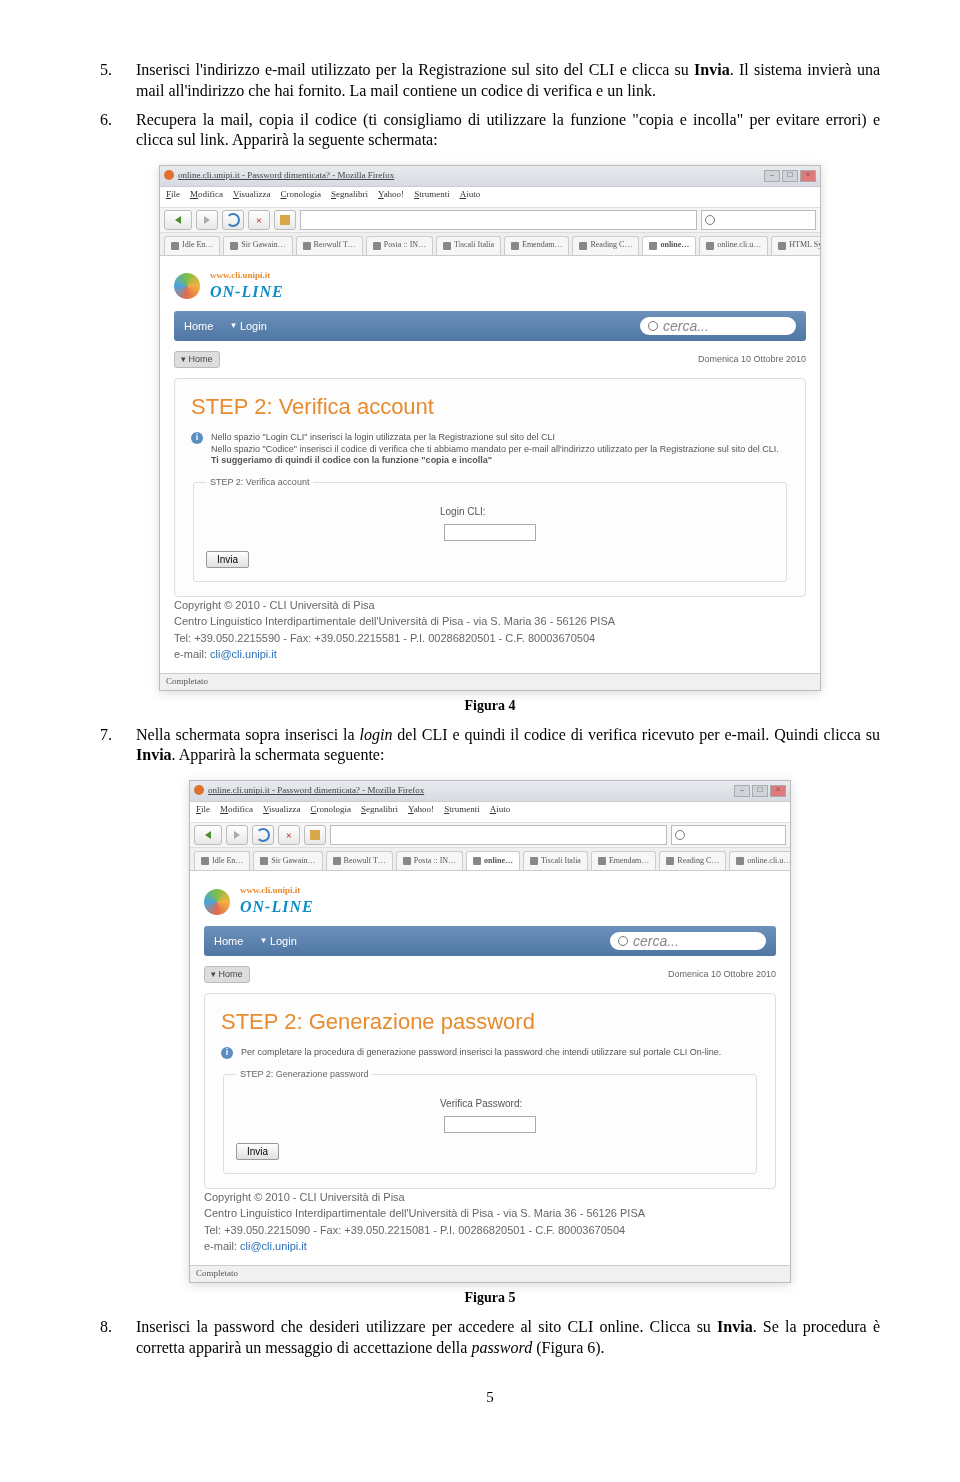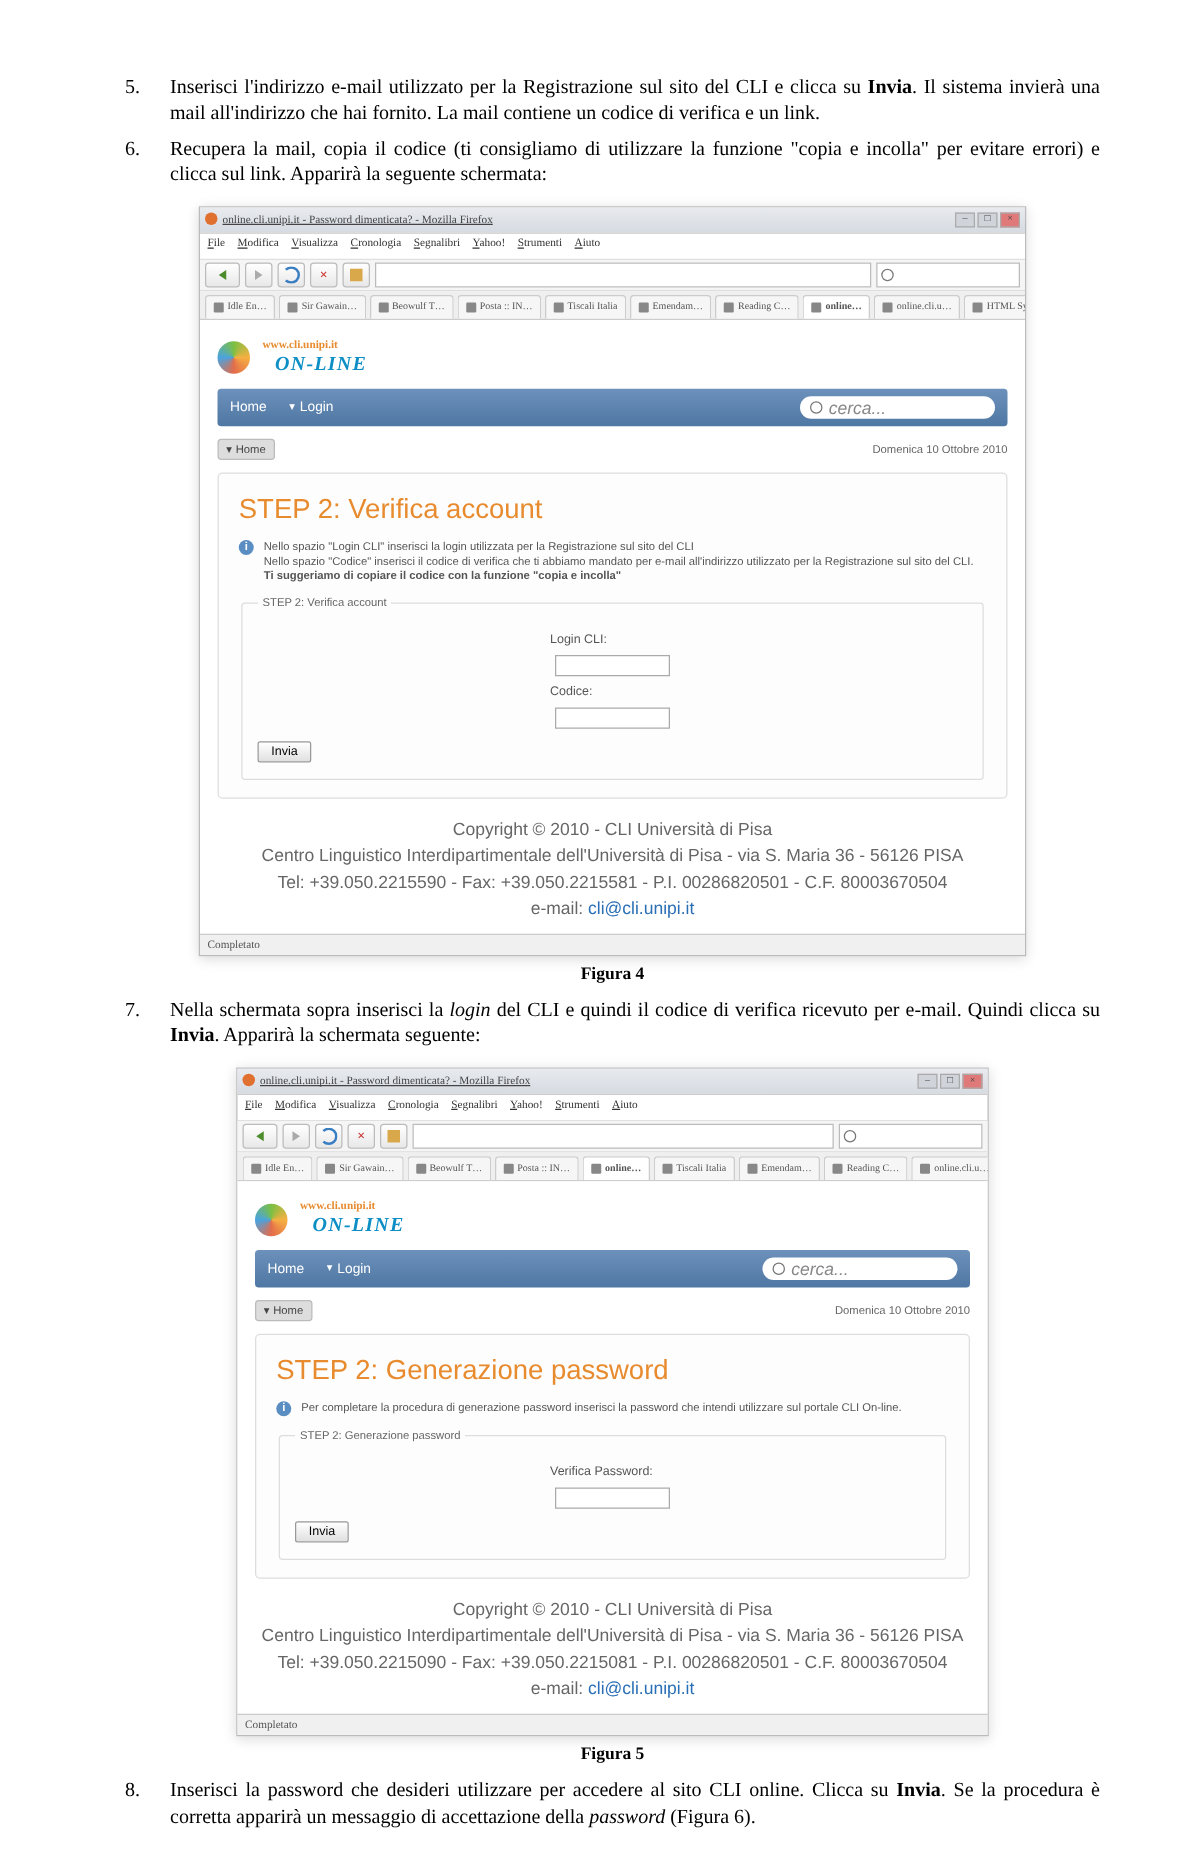--- a/index.html
+++ b/index.html
@@ -127,21 +127,21 @@
     font-family: Arial, sans-serif;
   }
   .logo-row{margin:4px 0 8px 0;font-family:Liberation Serif, serif;}
   .logo-swirl{
     width:26px;height:26px;border-radius:50%;
     background:conic-gradient(#7bc043,#f6b042,#e36c4b,#4aa3df,#7bc043);
     display:inline-block;vertical-align:middle;
   }
   .logo-text{display:inline-block;vertical-align:middle;margin-left:6px;}
   .logo-url{color:#e78b2f;font-size:9px;font-weight:bold;}
-  .logo-online{color:#0d8fc6;font-size:16px;font-weight:bold;font-style:italic;letter-spacing:1px;margin-left:10px;}
+  .logo-online{color:#0d8fc6;font-size:16px;font-weight:bold;font-style:italic;letter-spacing:1px;}
 
   .bluenav{
     height:30px;background:linear-gradient(#6c91bb,#4f77a3);
     display:flex;align-items:center;justify-content:space-between;
     padding:0 10px;color:#fff;font-size:11px;border-radius:3px;
   }
   .bluenav-left{display:flex;gap:18px;}
   .bluenav-item{display:flex;align-items:center;gap:4px;}
   .chev{font-size:9px;}
   .search-pill{
@@ -181,21 +181,21 @@
   .form-row{display:flex;align-items:center;gap:6px;font-size:10px;
     color:#555;margin:6px 0;flex-direction:column;}
   .form-label{width:100px;text-align:left;}
   .form-input{height:15px;width:90px;border:1px solid #aaa;background:#fff;}
   .submit-btn{
     border:1px solid #999;background:linear-gradient(#fff,#e0e0e0);
     font-size:10px;padding:2px 10px;border-radius:2px;margin-top:4px;cursor:pointer;
   }
 
   .footer{
-    text-align:center;font-size:14px;color:#666;margin-top:14px;line-height:1.5;
+    text-align:left;font-size:11px;color:#666;line-height:1.5;
   }
   .footer a{color:#2a6fb5;text-decoration:none;}
 
   .statusbar{
     height:16px;border-top:1px solid #ccc;background:#f0f0f0;
     font-size:9px;color:#555;display:flex;align-items:center;padding:0 6px;
   }
 </style>
 </head>
 <body>
@@ -340,31 +340,27 @@
         <div>Domenica 10 Ottobre 2010</div>
       </div>
 
       <div class="step-panel">
         <div class="step-title">STEP 2: Verifica account</div>
         <div class="info-row">
           <div class="info-icon">i</div>
           <div class="info-text">
             <div>Nello spazio "Login CLI" inserisci la login utilizzata per la Registrazione sul sito del CLI</div>
             <div>Nello spazio "Codice" inserisci il codice di verifica che ti abbiamo mandato per e-mail all'indirizzo utilizzato per la Registrazione sul sito del CLI.</div>
-            <div class="info-bold">Ti suggeriamo di copiare il codice con la funzione "copia e incolla"</div>
+            <div class="info-bold">Ti suggeriamo di quindi il codice con la funzione "copia e incolla"</div>
           </div>
         </div>
         <fieldset class="form-fieldset">
           <legend class="form-legend">STEP 2: Verifica account</legend>
           <div class="form-row">
             <div class="form-label">Login CLI:</div>
-            <div class="form-input"></div>
-          </div>
-          <div class="form-row">
-            <div class="form-label">Codice:</div>
             <div class="form-input"></div>
           </div>
           <button class="submit-btn">Invia</button>
         </fieldset>
       </div>
 
       <div class="footer">
         <div>Copyright © 2010 - CLI Università di Pisa</div>
         <div>Centro Linguistico Interdipartimentale dell'Università di Pisa - via S. Maria 36 - 56126 PISA</div>
         <div>Tel: +39.050.2215590 - Fax: +39.050.2215581 - P.I. 00286820501 - C.F. 80003670504</div>

